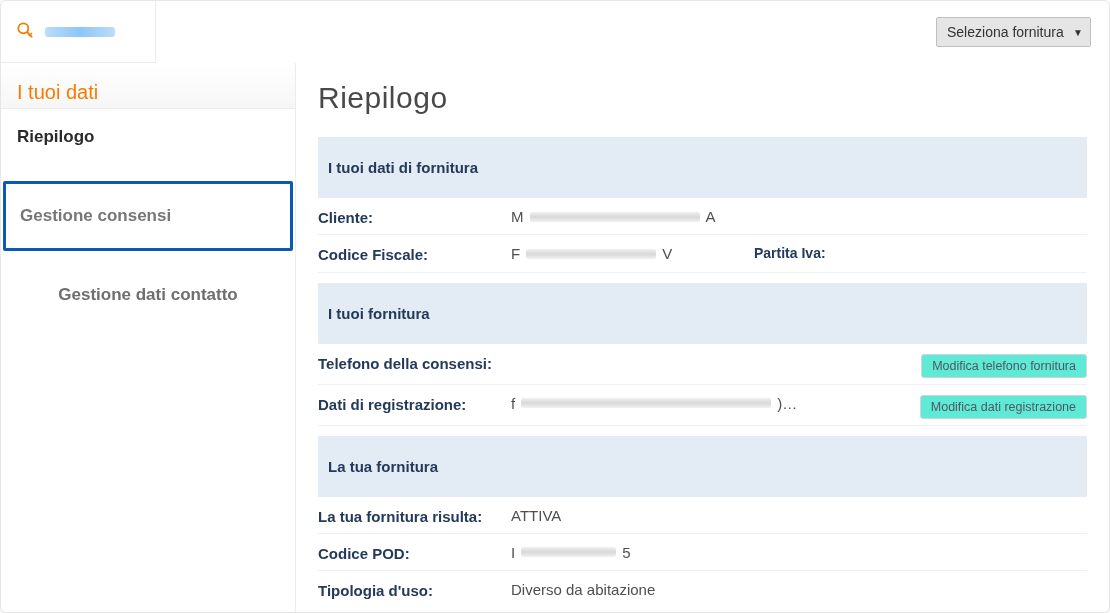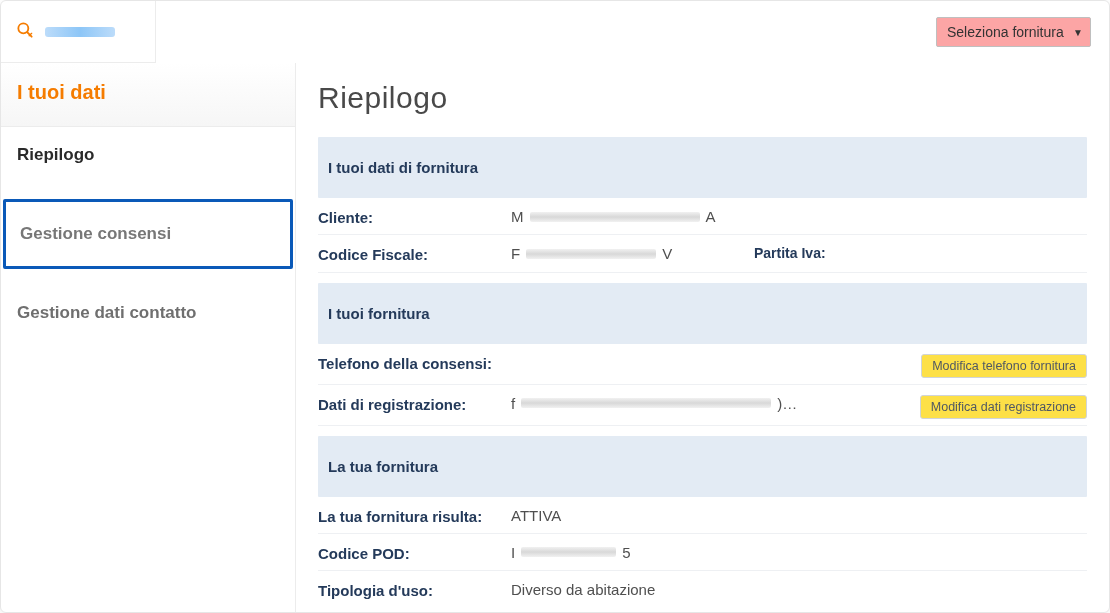--- a/index.html
+++ b/index.html
@@ -45,21 +45,21 @@
   .brand .brand-text {
     width: 70px;
     height: 10px;
     border-radius: 3px;
     background: linear-gradient(90deg, #bcdcfa, #8dc6f7, #bcdcfa);
   }
   .supply-select {
     height: 30px;
     border: 1px solid #bfbfbf;
     border-radius: 2px;
-    background: #fca5a5;
+    background: #e5e5e5;
     font-size: 14px;
     color: #333;
     padding: 4px 26px 4px 10px;
     appearance: none;
     font-family: inherit;
     position: relative;
     cursor: pointer;
   }
   .select-wrap { position: relative; display: inline-block; }
   .select-arrow {
@@ -77,23 +77,23 @@
     overflow: hidden;
   }
   .sidebar {
     width: 295px;
     border-right: 1px solid #ececec;
     display: flex;
     flex-direction: column;
   }
   .sidebar-title {
     font-size: 20px;
-    font-weight: 700;
+    font-weight: 400;
     color: #f57c00;
-    padding: 18px 16px 22px 16px;
+    padding: 18px 16px 4px 16px;
     border-bottom: 1px solid #ececec;
     background: linear-gradient(#fff, #f6f6f6);
   }
   .sidebar-item {
     padding: 18px 16px;
     font-size: 17px;
     font-weight: 700;
     color: #3e3e3e;
     cursor: pointer;
   }
@@ -102,20 +102,21 @@
     border: 3px solid #0a59b8;
     border-radius: 2px;
     color: #777;
     font-weight: 600;
     margin: 16px 2px;
     padding: 22px 14px;
   }
   .sidebar-item.muted {
     color: #6f6f6f;
     font-weight: 700;
+    text-align: center;
   }
   .main {
     flex: 1;
     padding: 18px 22px 8px 22px;
     overflow: hidden;
   }
   .page-title {
     font-size: 30px;
     font-weight: 500;
     color: #494949;
@@ -159,21 +160,21 @@
     font-weight: 700;
     color: #243a5a;
   }
   .redacted {
     height: 10px;
     border-radius: 2px;
     background: linear-gradient(180deg, #f1f1f1, #d8d8d8, #f1f1f1);
     display: inline-block;
   }
   .btn-sm {
-    background: #fde047;
+    background: #5eead4;
     border: 1px solid #d0d4d9;
     border-radius: 3px;
     font-size: 12.5px;
     color: #505863;
     padding: 4px 10px;
     cursor: pointer;
     font-family: inherit;
     white-space: nowrap;
   }
   .row .actions { margin-left: auto; }

